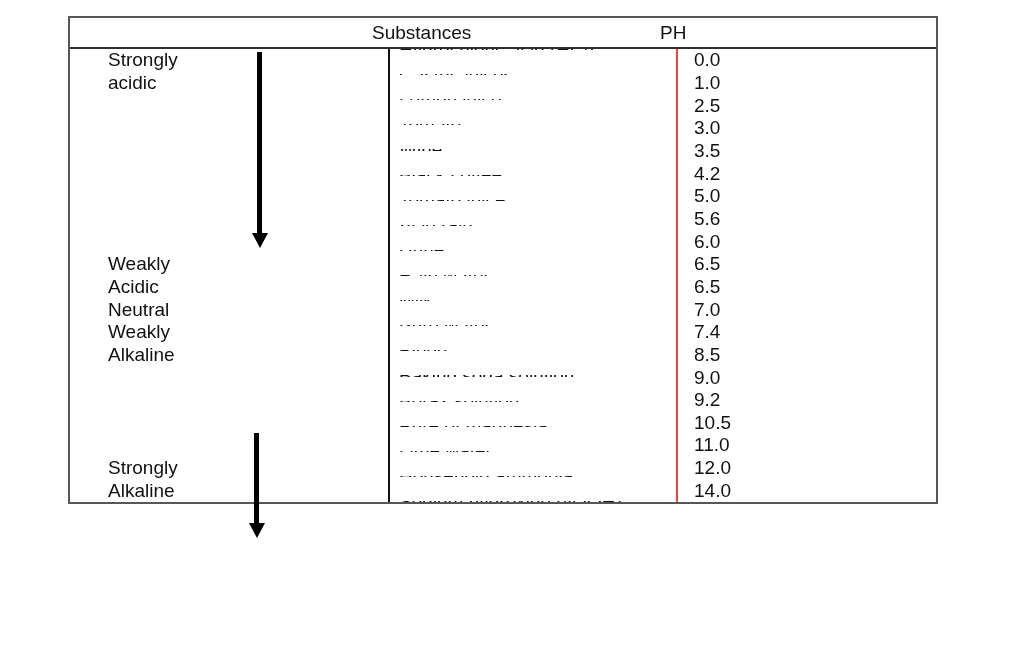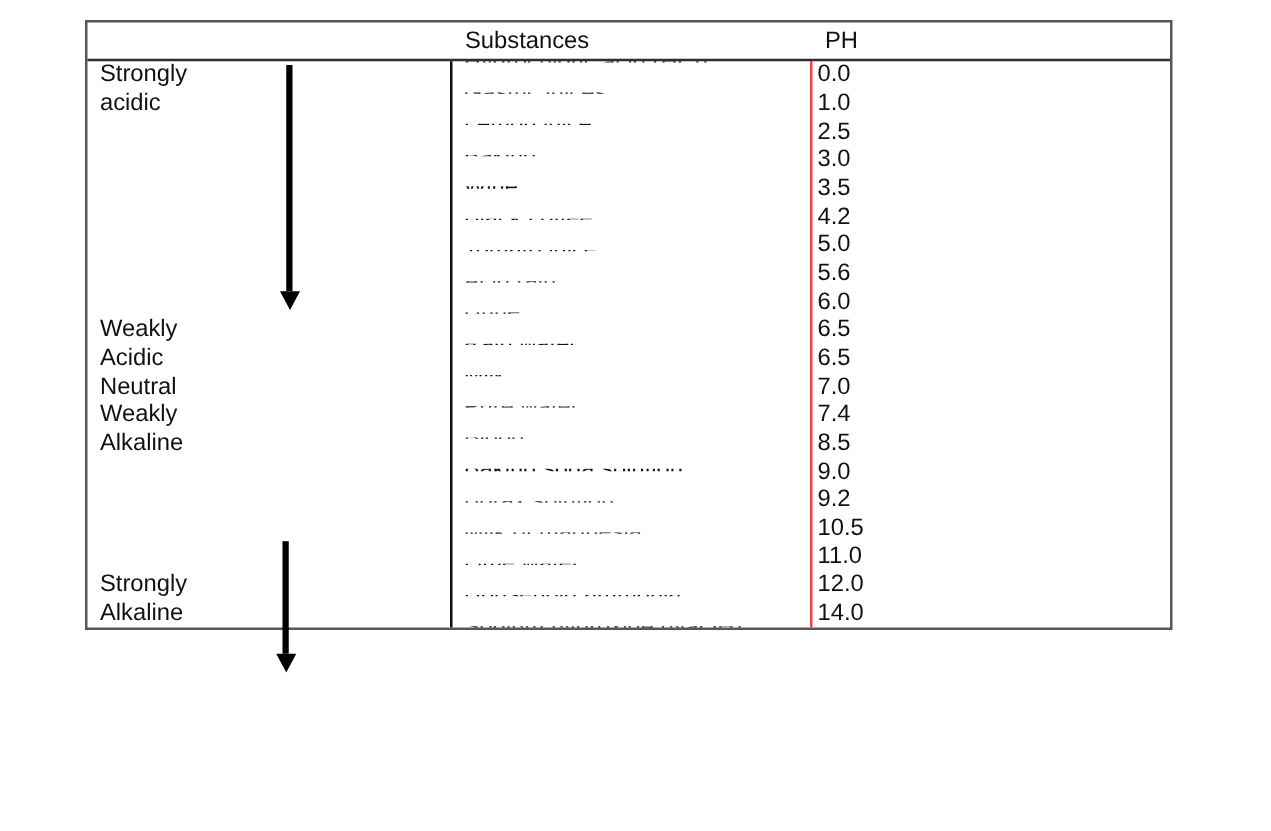--- a/index.html
+++ b/index.html
@@ -42,20 +42,21 @@
     font-size: 19px;
     white-space: nowrap;
   }
   .h-substances { left: 302px; }
   .h-ph { left: 590px; }
 
   .table-body {
     flex: 1;
     display: flex;
     min-height: 0;
+    margin-left: 28px;
   }
   .col {
     display: flex;
     flex-direction: column;
     box-sizing: border-box;
     min-width: 0;
   }
   .col-category {
     width: 292px;
     flex: 0 0 292px;
@@ -73,21 +74,21 @@
   .cell {
     flex: 1;
     display: flex;
     align-items: center;
     font-size: 19px;
     white-space: nowrap;
     overflow: hidden;
   }
   .col-category .cell { padding-left: 10px; }
   .col-substances .cell { padding-left: 9px; }
-  .col-ph .cell { padding-left: 4px; }
+  .col-ph .cell { padding-left: 16px; }
 
   .down-arrow {
     position: absolute;
     display: flex;
     flex-direction: column;
     align-items: center;
     width: 17px;
   }
   .down-arrow .shaft {
     width: 5px;
@@ -153,33 +154,33 @@
           <div class="cell"></div>
           <div class="cell"></div>
           <div class="cell">Strongly</div>
           <div class="cell">Alkaline</div>
         </div>
 
       <div class="col col-substances" id="col-substances">
           <div class="cell">Hydrochloric acid (HCl)</div>
           <div class="cell">Gastric juices</div>
           <div class="cell">Lemon juice</div>
-          <div class="cell">Baking</div>
+          <div class="cell">Tomato</div>
           <div class="cell">Wine</div>
           <div class="cell">Black coffee</div>
           <div class="cell">Tomato juice</div>
           <div class="cell">Acid rain</div>
           <div class="cell">Urine</div>
           <div class="cell">Rain water</div>
           <div class="cell">Milk</div>
           <div class="cell">Pure water</div>
           <div class="cell">Blood</div>
           <div class="cell">Baking soda solution</div>
           <div class="cell">Borax solution</div>
-          <div class="cell">Milk of magnesia</div>
+          <div class="cell">Pure of magnesia</div>
           <div class="cell">Lime water</div>
           <div class="cell">Household ammonia</div>
           <div class="cell">Sodium hydroxide (NaOH)</div>
         </div>
 
       <div class="col col-ph" id="col-ph">
           <div class="cell">0.0</div>
           <div class="cell">1.0</div>
           <div class="cell">2.5</div>
           <div class="cell">3.0</div>

